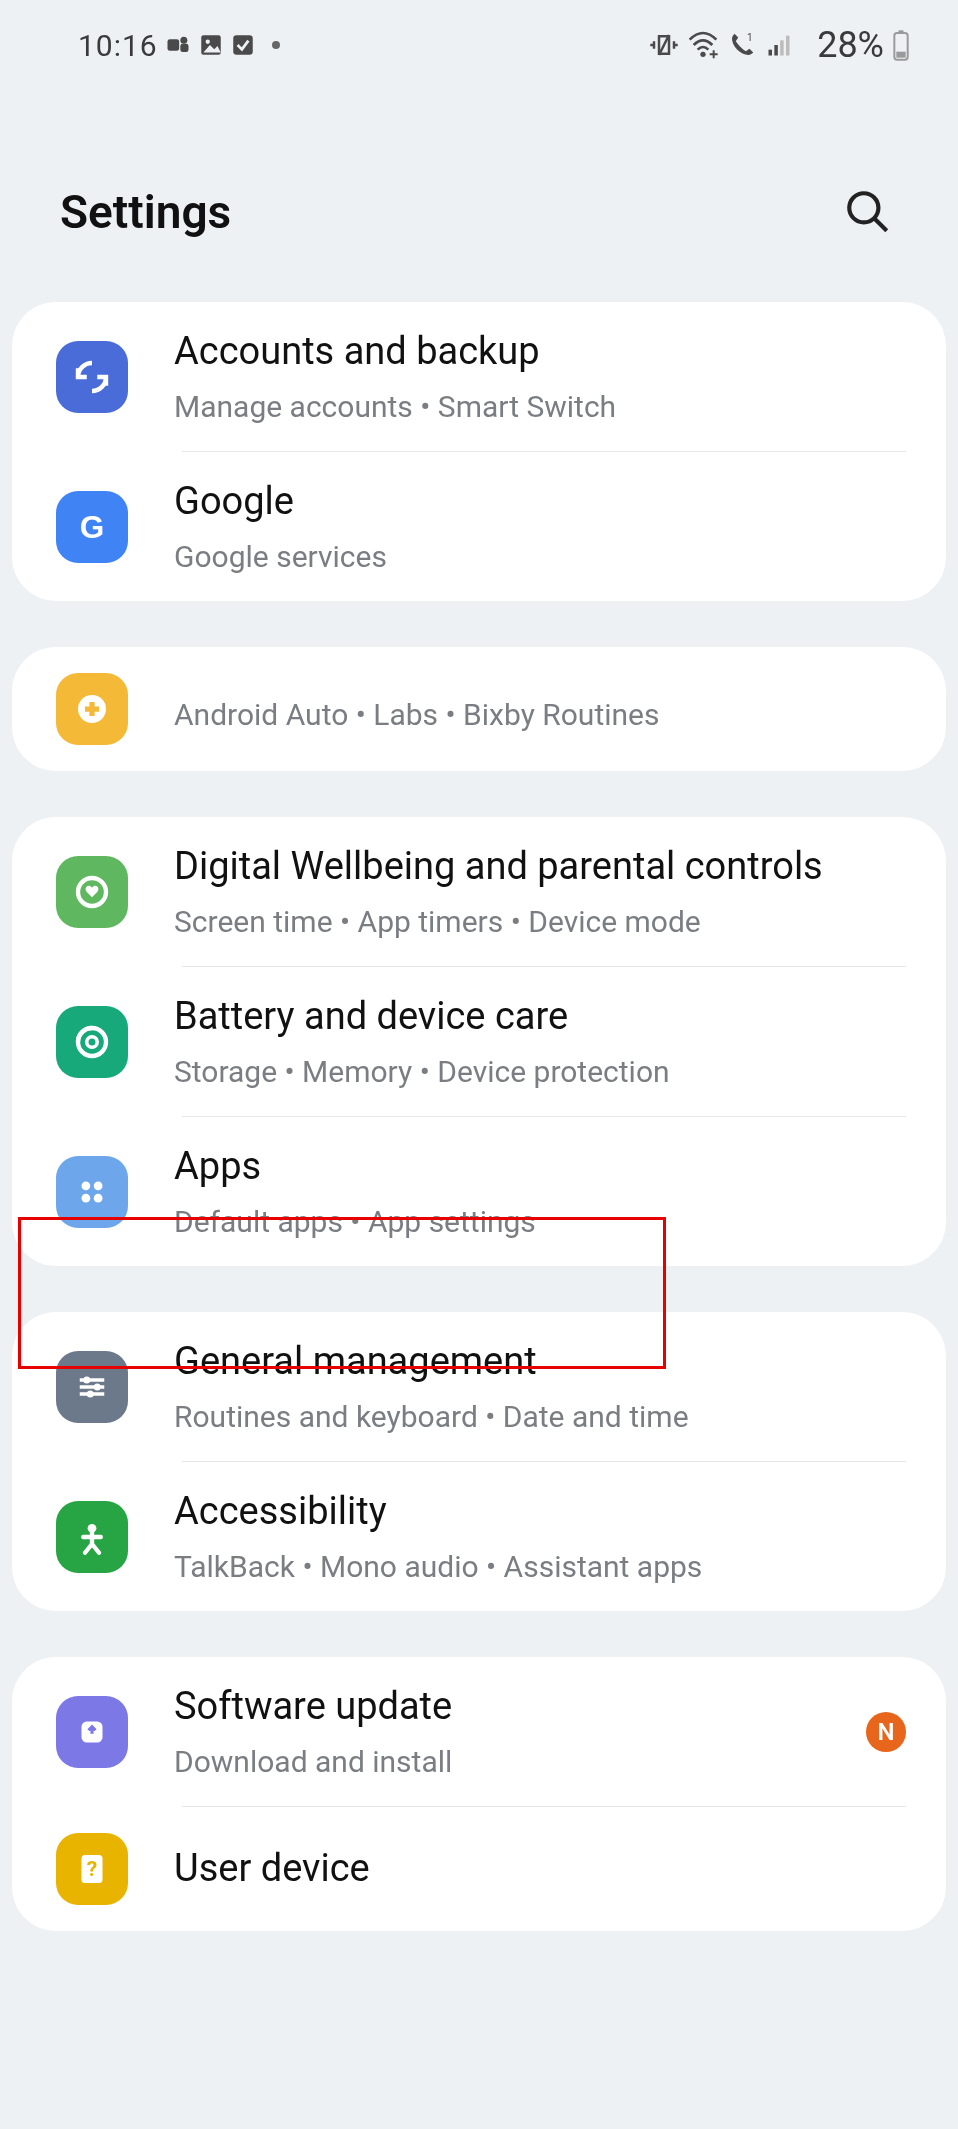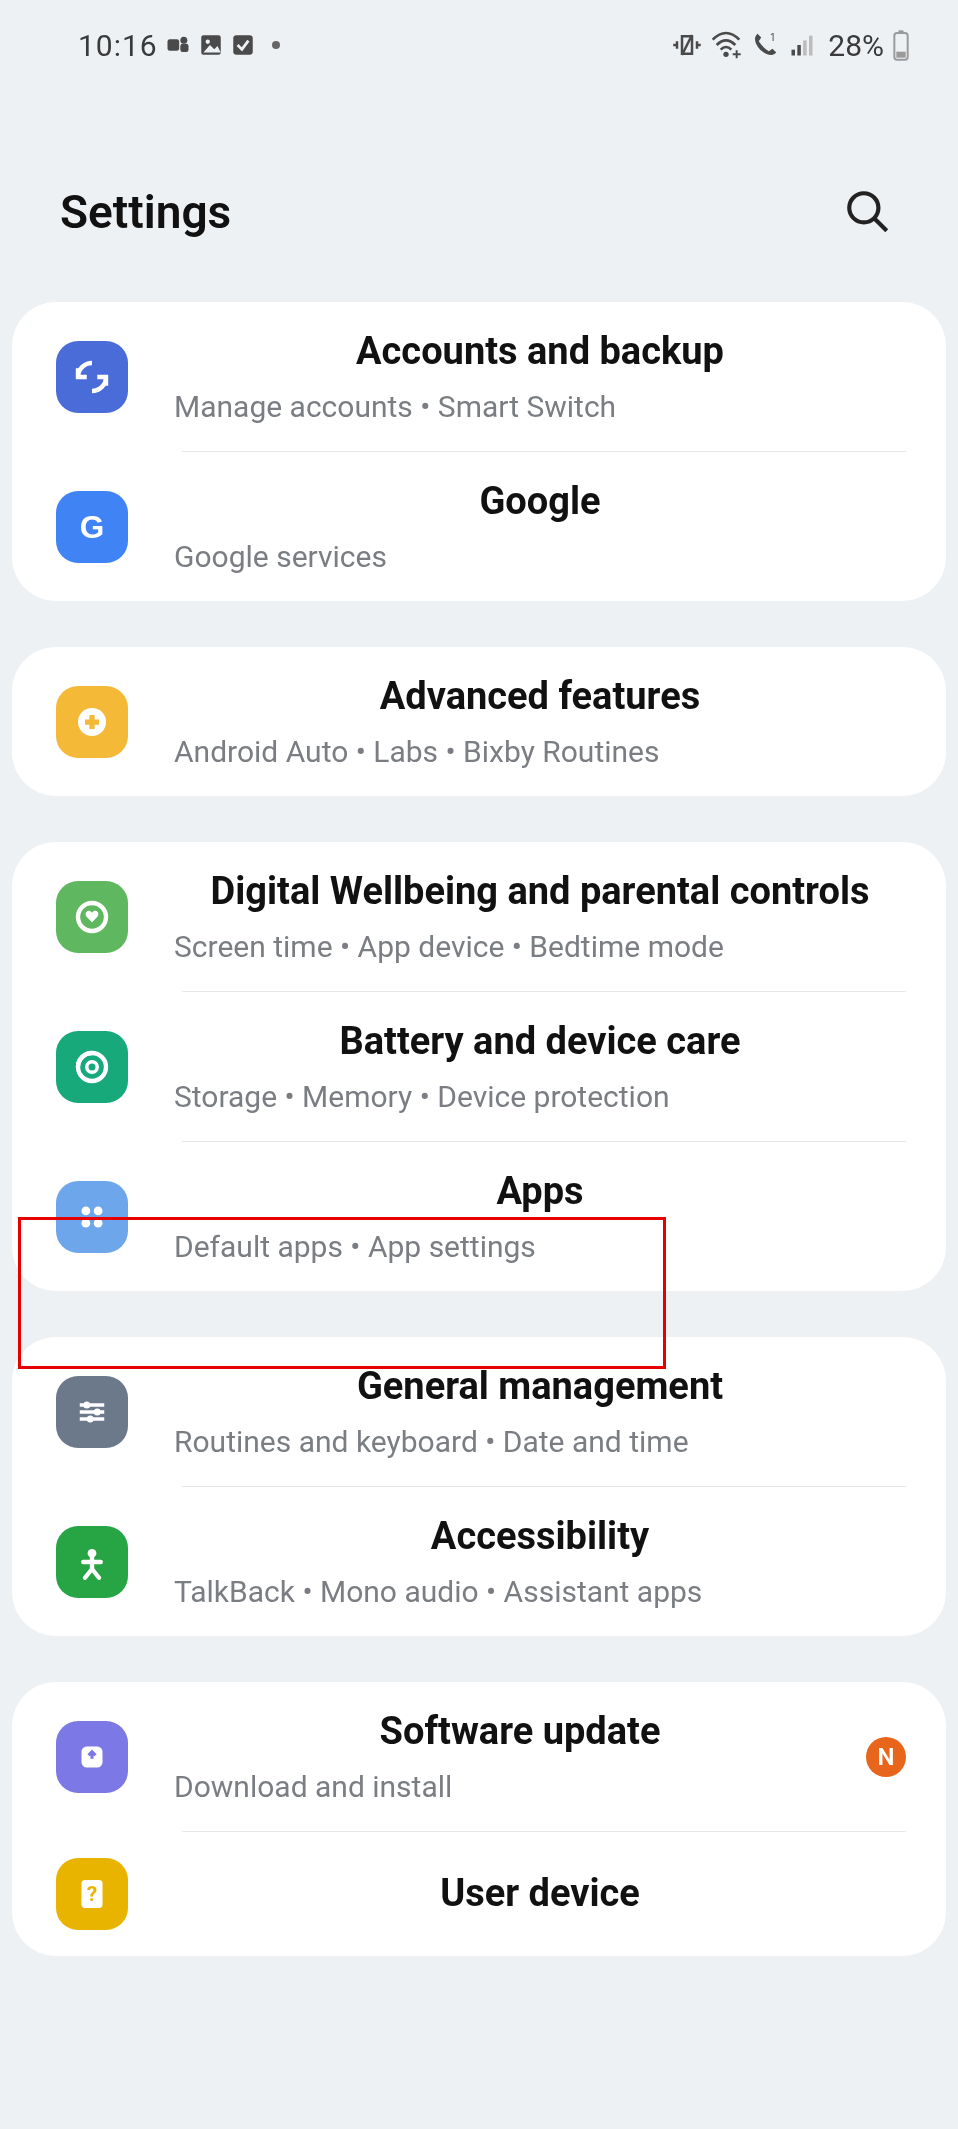--- a/index.html
+++ b/index.html
@@ -45,21 +45,21 @@
   }
   .row-divider { height:1px; background:#e4e6e9; margin-left: 170px; margin-right: 40px; }
   .icon-wrap {
     width: 72px; height: 72px;
     border-radius: 22px;
     display: flex; align-items: center; justify-content: center;
     flex-shrink: 0;
     margin-right: 46px;
   }
   .text-wrap { flex: 1; min-width: 0; }
-  .row-title { font-size: 38px; font-weight: 700; color: #111; line-height: 1.25; text-align: center; }
+  .row-title { font-size: 38px; font-weight: 400; color: #111; line-height: 1.25; }
   .row-sub { font-size: 30px; color: #7a7e83; margin-top: 12px; line-height: 1.25; }
   .badge {
     width: 40px; height: 40px; border-radius: 50%;
     display:flex; align-items:center; justify-content:center;
     font-size: 24px; font-weight:600; color:#fff;
     flex-shrink:0;
   }
   .highlight-box {
     position: absolute;
     border: 3px solid #e60000;
@@ -130,21 +130,21 @@
         </svg>
     </span>
     <span class="status-icon">
       <svg width="28" height="28" viewBox="0 0 24 24">
           <rect x="3" y="16" width="3" height="5" fill="#4a4a4a"></rect>
           <rect x="8" y="12" width="3" height="9" fill="#4a4a4a"></rect>
           <rect x="13" y="8" width="3" height="13" fill="#bcbcbc"></rect>
           <rect x="18" y="4" width="3" height="17" fill="#bcbcbc"></rect>
         </svg>
     </span>
-    <span style="font-size:30px;color:#3a3a3a;margin-left:4px;">28%</span>
+    <span style="font-size:36px;color:#3a3a3a;margin-left:16px;">28%</span>
     <span class="status-icon">
       <svg width="18" height="32" viewBox="0 0 12 24">
           <rect x="1" y="3" width="10" height="20" rx="2" fill="none" stroke="#9a9a9a" stroke-width="1.5"></rect>
           <rect x="4" y="1" width="4" height="2" rx="1" fill="#9a9a9a"></rect>
           <rect x="2.5" y="17" width="7" height="4.5" fill="#9a9a9a"></rect>
         </svg>
     </span>
   </div>
 </div>
 
@@ -189,36 +189,35 @@
     </div>
     <div class="group">
       <div class="row">
         <div class="icon-wrap ic-advanced">
           <svg width="42" height="42" viewBox="0 0 24 24">
             <circle cx="12" cy="12" r="8" fill="#fff"></circle>
             <path d="M12 8v8M8 12h8" stroke="#f4b936" stroke-width="3"></path>
           </svg>
         </div>
         <div class="text-wrap">
-          <div class="row-title">Advanced features</div>
           <div class="row-sub">Android Auto  •  Labs  •  Bixby Routines</div>
         </div>
       </div>
     </div>
     <div class="group">
       <div class="row">
         <div class="icon-wrap ic-wellbeing">
           <svg width="42" height="42" viewBox="0 0 24 24">
             <circle cx="12" cy="12" r="8" fill="none" stroke="#fff" stroke-width="2.5"></circle>
             <path d="M12 9.5 C10 7 7 9.5 9 12 L12 15 L15 12 C17 9.5 14 7 12 9.5 Z" fill="#fff"></path>
           </svg>
         </div>
         <div class="text-wrap">
           <div class="row-title">Digital Wellbeing and parental controls</div>
-          <div class="row-sub">Screen time  •  App device  •  Bedtime mode</div>
+          <div class="row-sub">Screen time  •  App timers  •  Device mode</div>
         </div>
       </div>
       <div class="row-divider"></div>
       <div class="row">
         <div class="icon-wrap ic-battery">
           <svg width="42" height="42" viewBox="0 0 24 24">
             <circle cx="12" cy="12" r="8" fill="none" stroke="#fff" stroke-width="2.5"></circle>
             <circle cx="12" cy="12" r="3" fill="none" stroke="#fff" stroke-width="2"></circle>
             <path d="M4 12 A8 8 0 0 1 12 4" stroke="#fff" stroke-width="2.5" fill="none"></path>
           </svg>

